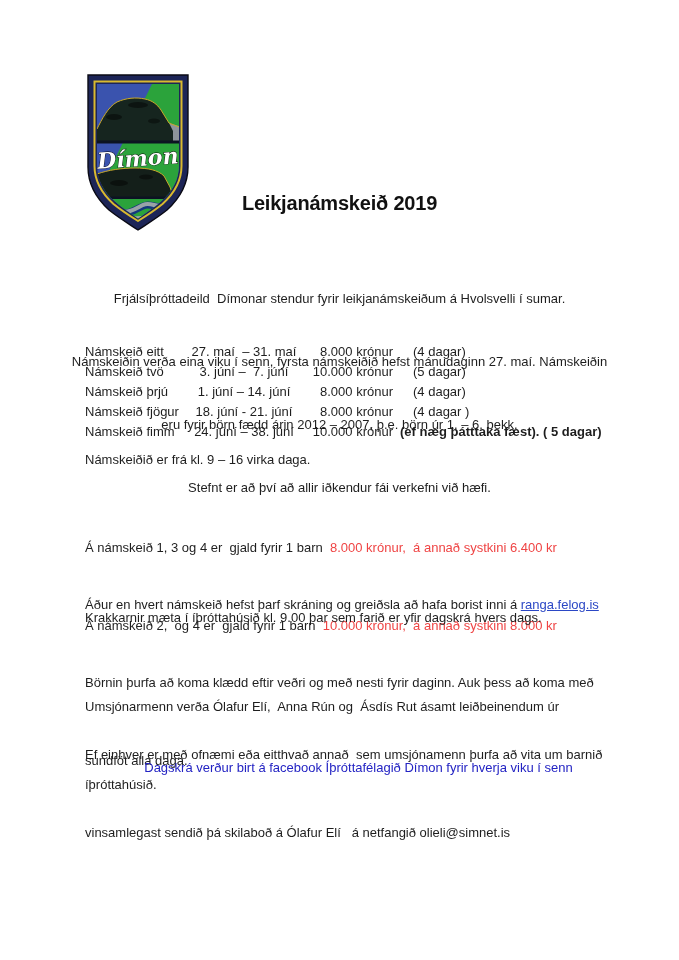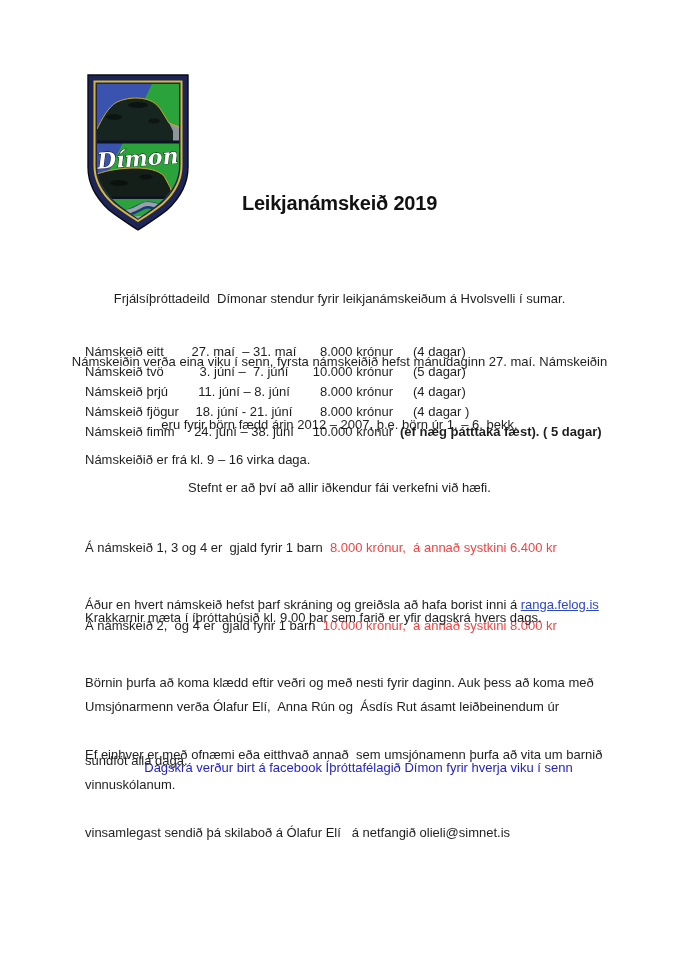--- a/index.html
+++ b/index.html
@@ -115,21 +115,21 @@
       <span class="c-note">(4 dagar)</span>
     </div>
     <div class="course-row">
       <span class="c-name">Námskeið tvö</span>
       <span class="c-dates">3. júní –  7. júní</span>
       <span class="c-price">10.000 krónur</span>
       <span class="c-note">(5 dagar)</span>
     </div>
     <div class="course-row">
       <span class="c-name">Námskeið þrjú</span>
-      <span class="c-dates">11. júní – 8. júní</span>
+      <span class="c-dates">1. júní – 14. júní</span>
       <span class="c-price">8.000 krónur</span>
       <span class="c-note">(4 dagar)</span>
     </div>
     <div class="course-row">
       <span class="c-name">Námskeið fjögur</span>
       <span class="c-dates">18. júní - 21. júní</span>
       <span class="c-price">8.000 krónur</span>
       <span class="c-note">(4 dagar )</span>
     </div>
     <div class="course-row last">
@@ -150,21 +150,21 @@
   <div class="abs registration">
     <div><span>Áður en hvert námskeið hefst þarf skráning og greiðsla að hafa borist inni á </span><a class="doc-link">ranga.felog.is</a></div>
     <div>Börnin þurfa að koma klædd eftir veðri og með nesti fyrir daginn. Auk þess að koma með</div>
     <div>sundföt alla daga.</div>
   </div>
 
   <div class="abs meeting">Krakkarnir mæta í íþróttahúsið kl. 9.00 þar sem farið er yfir dagskrá hvers dags.</div>
 
   <div class="abs supervisors">
     <div>Umsjónarmenn verða Ólafur Elí,  Anna Rún og  Ásdís Rut ásamt leiðbeinendum úr</div>
-    <div>vinnuskólanum.</div>
+    <div>íþróttahúsið.</div>
   </div>
 
   <div class="abs allergy">
     <div>Ef einhver er með ofnæmi eða eitthvað annað  sem umsjónamenn þurfa að vita um barnið</div>
     <div>vinsamlegast sendið þá skilaboð á Ólafur Elí   á netfangið olieli@simnet.is</div>
   </div>
 
   <div class="abs footer">Dagskrá verður birt á facebook Íþróttafélagið Dímon fyrir hverja viku í senn</div>
 
 </div>

